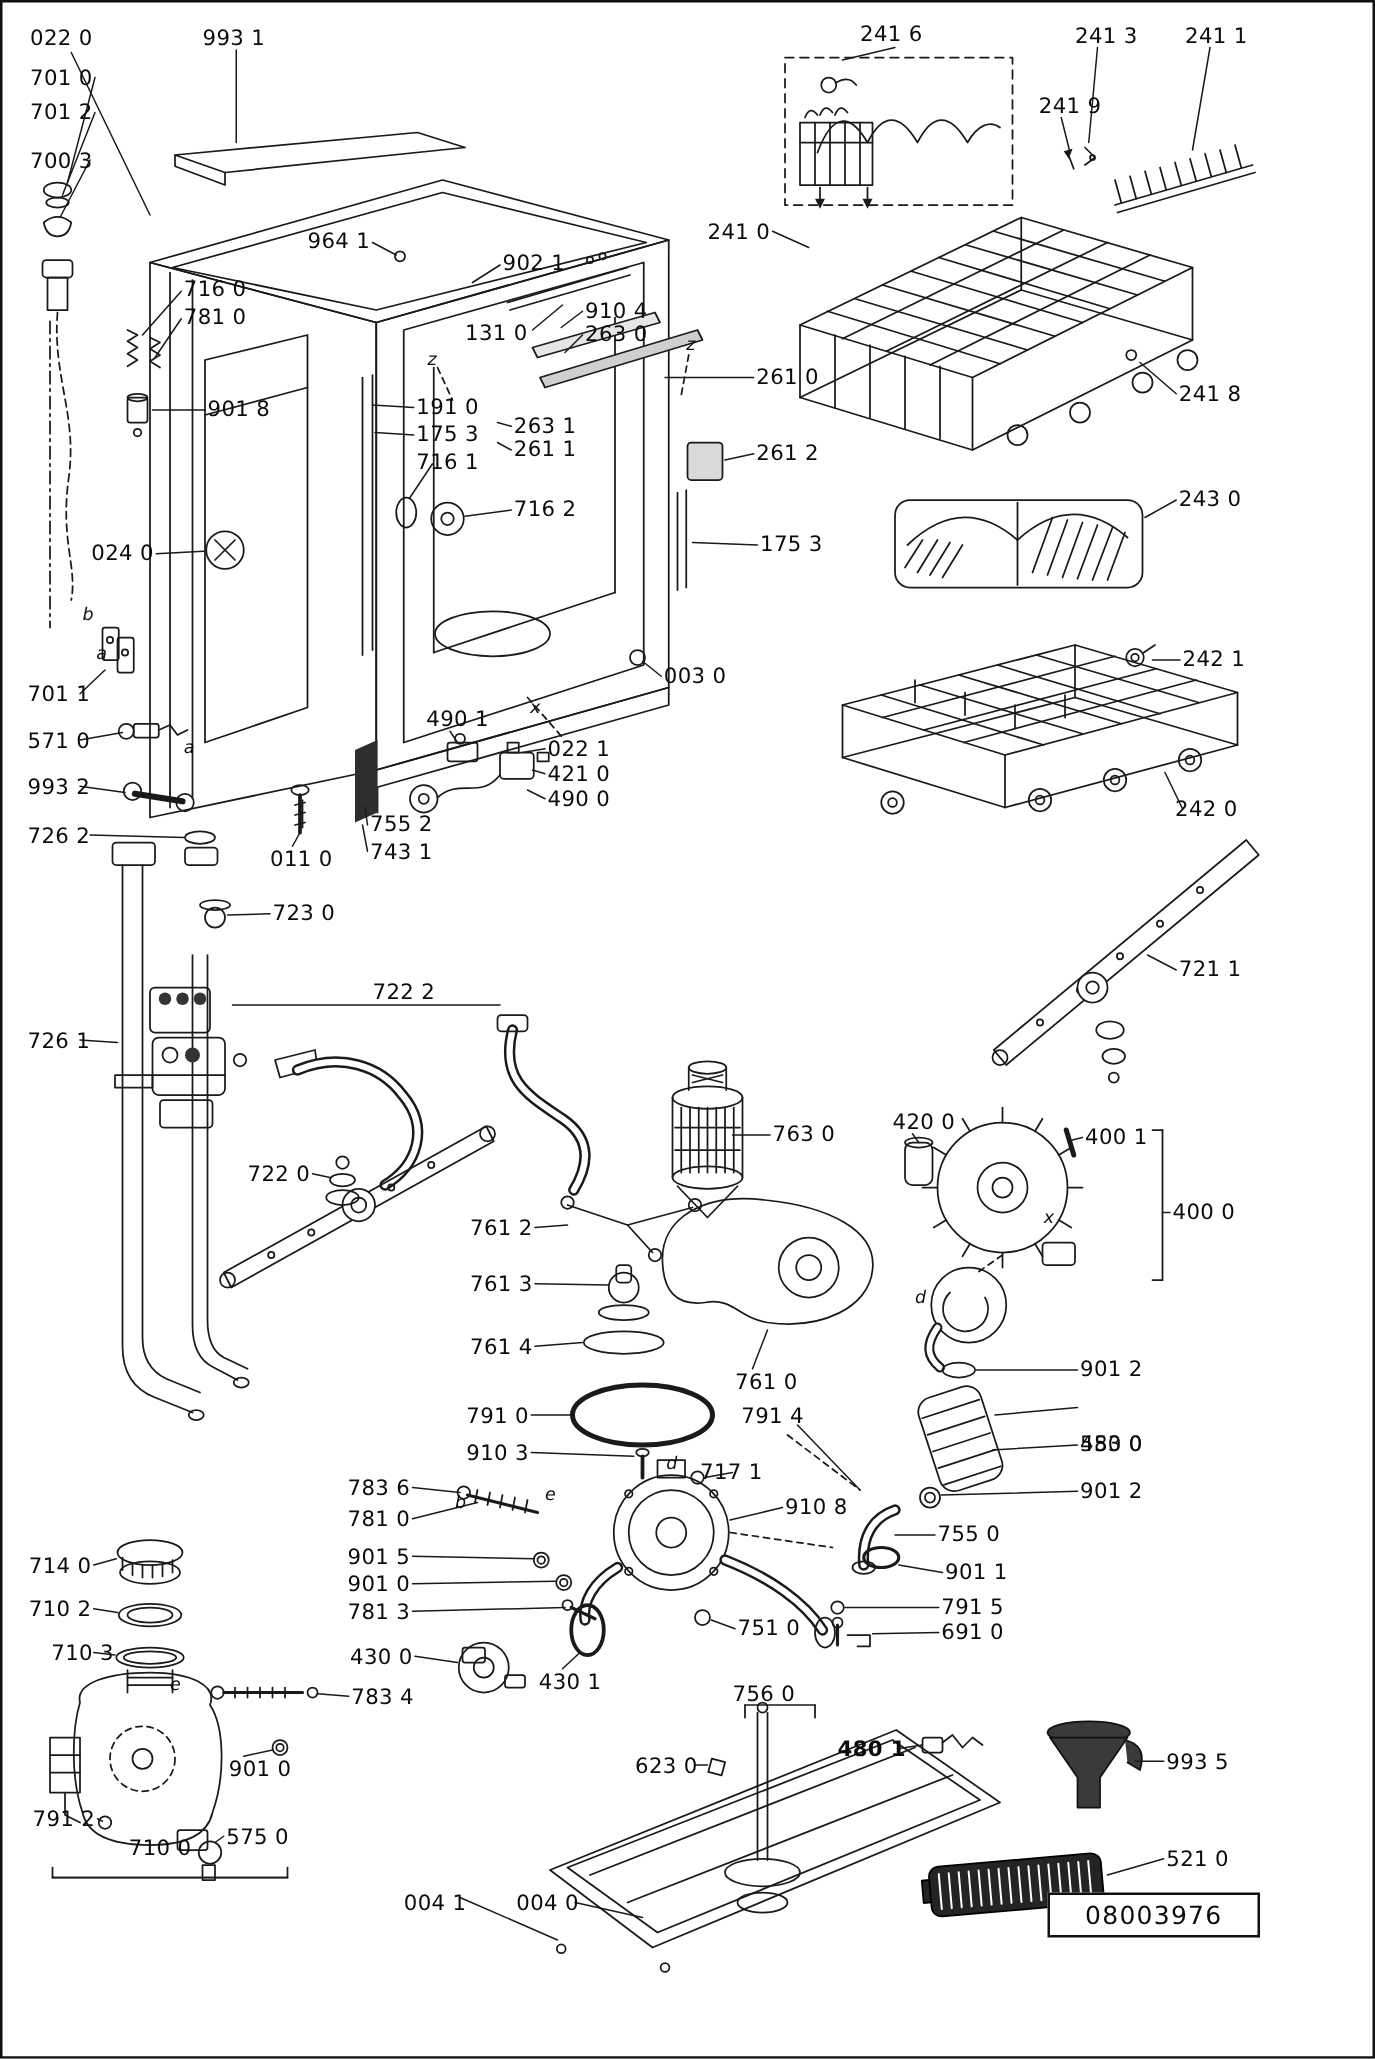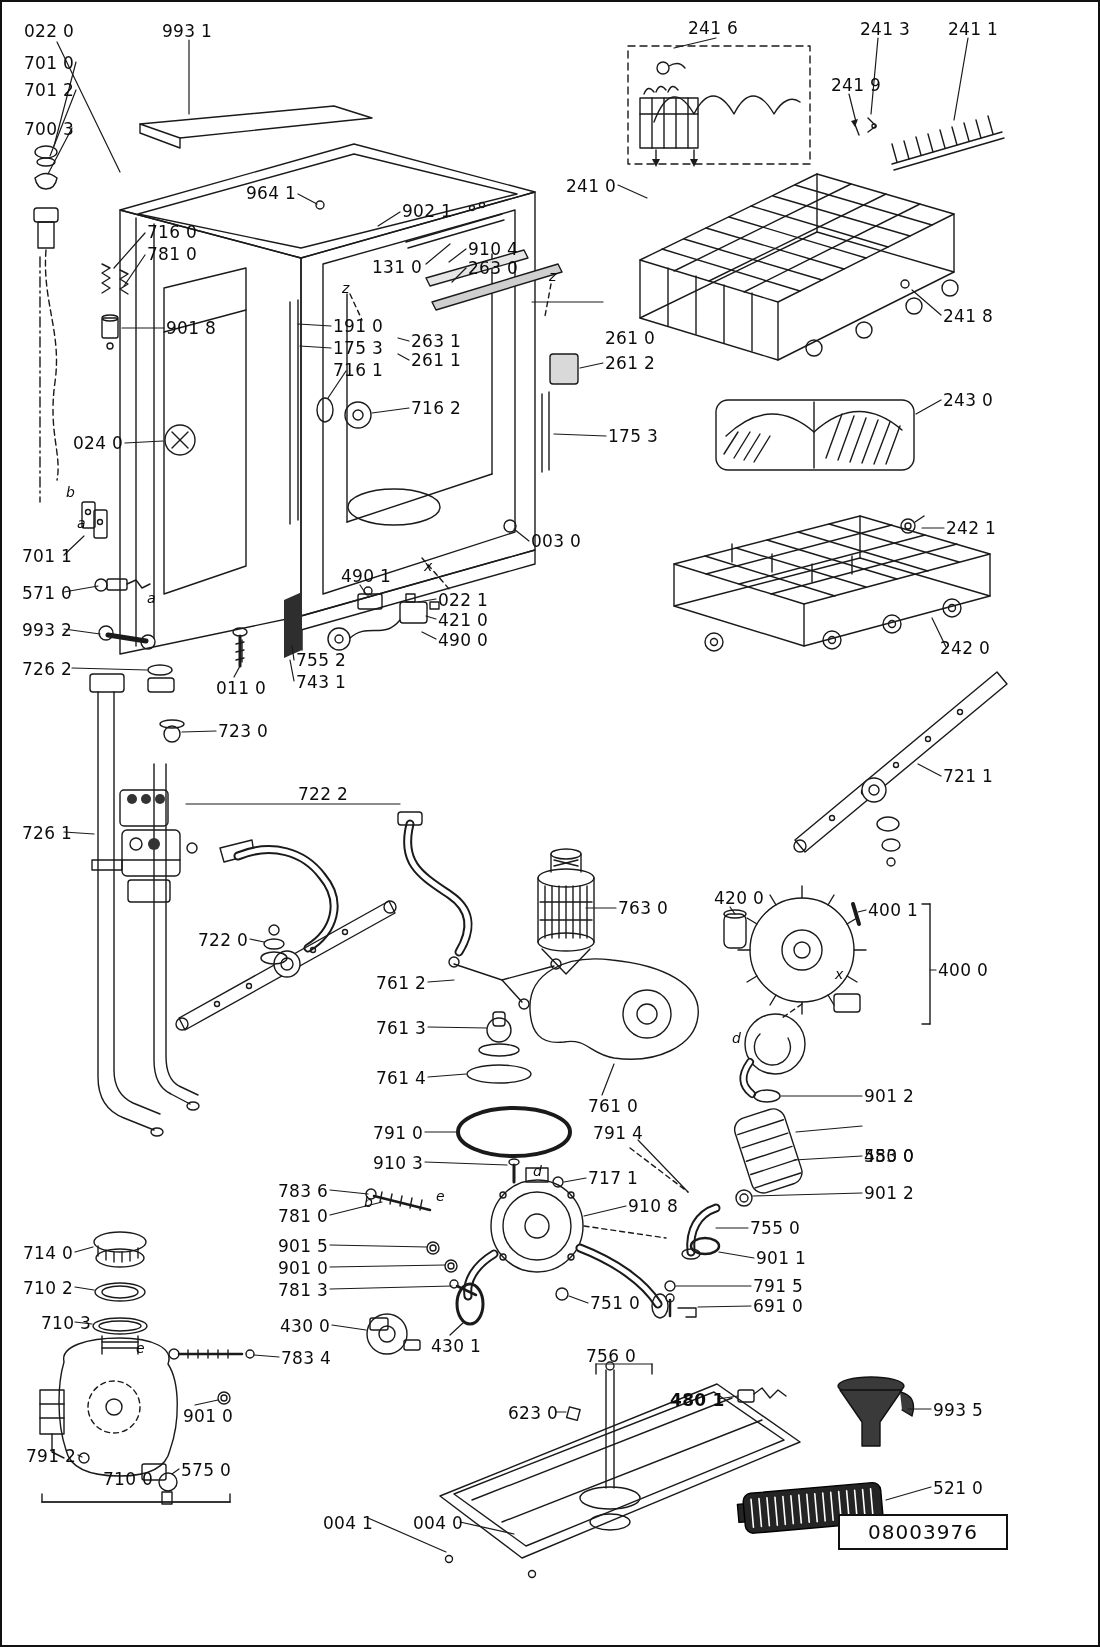--- a/index.html
+++ b/index.html
@@ -655,39 +655,39 @@
       <div class="part-label" style="left: 214px; top: 677px;">011 0</div>
       <div class="part-label" style="left: 216px; top: 720px;">723 0</div>
       <div class="part-label" style="left: 296px; top: 783px;">722 2</div>
       <div class="part-label" style="left: 20px; top: 822px;">726 1</div>
       <div class="part-label" style="left: 196px; top: 929px;">722 0</div>
       <div class="part-label" style="left: 686px; top: 17px;">241 6</div>
       <div class="part-label" style="left: 858px; top: 18px;">241 3</div>
       <div class="part-label" style="left: 946px; top: 18px;">241 1</div>
       <div class="part-label" style="left: 829px; top: 74px;">241 9</div>
       <div class="part-label" style="left: 564px; top: 175px;">241 0</div>
-      <div class="part-label" style="left: 603px; top: 291px; margin-top: 36px;">261 0</div>
+      <div class="part-label" style="left: 603px; top: 291px;">261 0</div>
       <div class="part-label" style="left: 603px; top: 352px;">261 2</div>
       <div class="part-label" style="left: 941px; top: 305px;">241 8</div>
       <div class="part-label" style="left: 941px; top: 389px;">243 0</div>
       <div class="part-label" style="left: 944px; top: 517px;">242 1</div>
       <div class="part-label" style="left: 938px; top: 637px; text-align: right;">242 0</div>
       <div class="part-label" style="left: 941px; top: 765px;">721 1</div>
       <div class="part-label" style="left: 616px; top: 897px;">763 0</div>
       <div class="part-label" style="left: 712px; top: 887px;">420 0</div>
       <div class="part-label" style="left: 866px; top: 899px;">400 1</div>
       <div class="part-label" style="left: 936px; top: 959px;">400 0</div>
       <div class="part-label" style="left: 374px; top: 972px;">761 2</div>
       <div class="part-label" style="left: 374px; top: 1017px;">761 3</div>
       <div class="part-label" style="left: 374px; top: 1067px;">761 4</div>
       <div class="part-label" style="left: 586px; top: 1095px;">761 0</div>
       <div class="part-label" style="left: 371px; top: 1122px;">791 0</div>
       <div class="part-label" style="left: 591px; top: 1122px;">791 4</div>
       <div class="part-label" style="left: 371px; top: 1152px;">910 3</div>
-      <div class="part-label" style="left: 586px; top: 1167px;">717 1</div>
+      <div class="part-label" style="left: 558px; top: 1167px;">717 1</div>
       <div class="part-label" style="left: 276px; top: 1180px;">783 6</div>
       <div class="part-label" style="left: 276px; top: 1205px;">781 0</div>
       <div class="part-label" style="left: 626px; top: 1195px;">910 8</div>
       <div class="part-label" style="left: 276px; top: 1235px;">901 5</div>
       <div class="part-label" style="left: 276px; top: 1257px;">901 0</div>
       <div class="part-label" style="left: 276px; top: 1279px;">781 3</div>
       <div class="part-label" style="left: 862px; top: 1085px;">901 2</div>
       <div class="part-label" style="left: 862px; top: 1115px; margin-top: 30px;">583 0</div>
       <div class="part-label" style="left: 862px; top: 1145px;">450 0</div>
       <div class="part-label" style="left: 862px; top: 1182px;">901 2</div>

